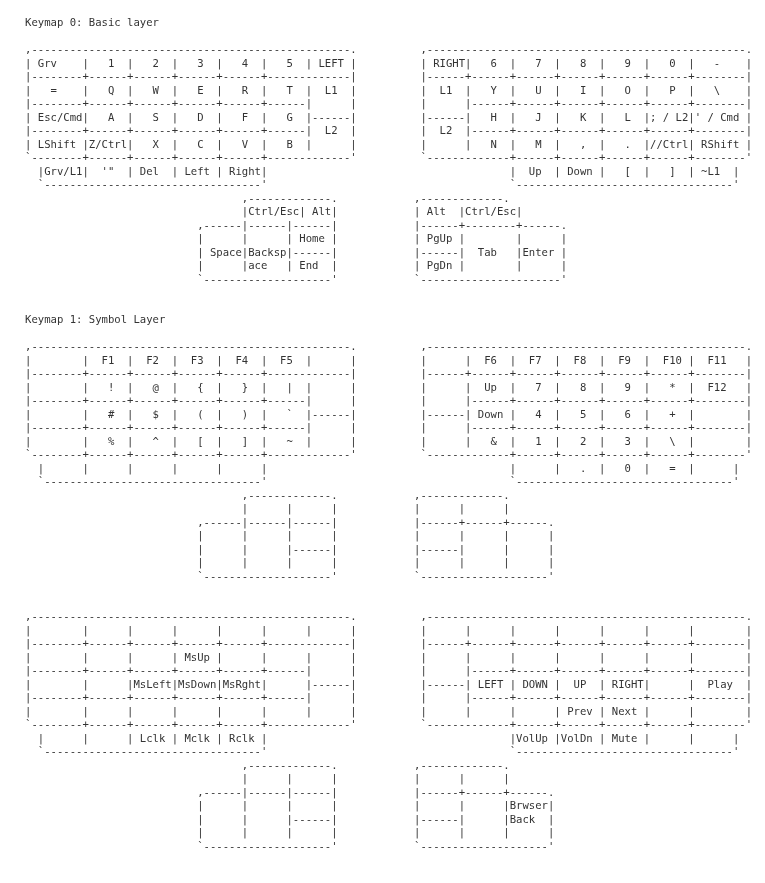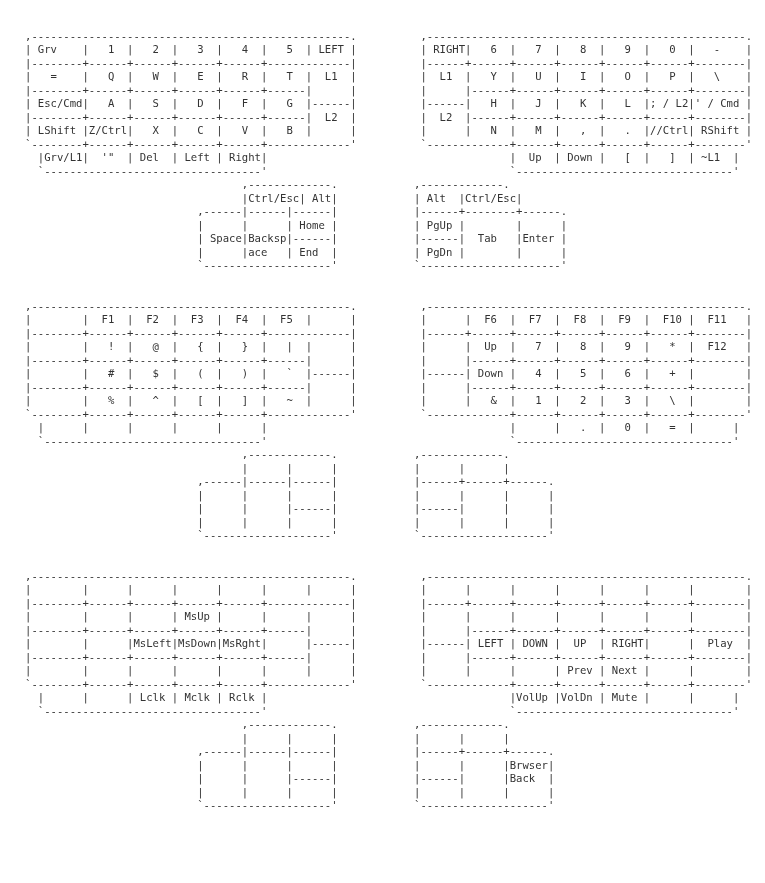--- a/index.html
+++ b/index.html
@@ -38,20 +38,21 @@
     white-space: pre;
     margin: 13.5px 0 0 0;
   }
 </style>
 </head>
 <body>
 
 <div class="doc">
 
   <section class="keymap-section">
+    <div class="keymap-title">Keymap 0: Basic layer</div>
     <pre class="keymap-art">,--------------------------------------------------.          ,--------------------------------------------------.
 | Grv    |   1  |   2  |   3  |   4  |   5  | LEFT |          | RIGHT|   6  |   7  |   8  |   9  |   0  |   -    |
 |--------+------+------+------+------+-------------|          |------+------+------+------+------+------+--------|
 |   =    |   Q  |   W  |   E  |   R  |   T  |  L1  |          |  L1  |   Y  |   U  |   I  |   O  |   P  |   \    |
 |--------+------+------+------+------+------|      |          |      |------+------+------+------+------+--------|
 | Esc/Cmd|   A  |   S  |   D  |   F  |   G  |------|          |------|   H  |   J  |   K  |   L  |; / L2|' / Cmd |
 |--------+------+------+------+------+------|  L2  |          |  L2  |------+------+------+------+------+--------|
 | LShift |Z/Ctrl|   X  |   C  |   V  |   B  |      |          |      |   N  |   M  |   ,  |   .  |//Ctrl| RShift |
 `--------+------+------+------+------+-------------'          `-------------+------+------+------+------+--------'
   |Grv/L1|  '"  | Del  | Left | Right|                                      |  Up  | Down |   [  |   ]  | ~L1  |
@@ -59,20 +60,21 @@
                                   ,-------------.            ,-------------.
                                   |Ctrl/Esc| Alt|            | Alt  |Ctrl/Esc|
                            ,------|------|------|            |------+--------+------.
                            |      |      | Home |            | PgUp |        |      |
                            | Space|Backsp|------|            |------|  Tab   |Enter |
                            |      |ace   | End  |            | PgDn |        |      |
                            `--------------------'            `----------------------'</pre>
   </section>
 
   <section class="keymap-section">
+    <div class="keymap-title">Keymap 1: Symbol Layer</div>
     <pre class="keymap-art">,--------------------------------------------------.          ,--------------------------------------------------.
 |        |  F1  |  F2  |  F3  |  F4  |  F5  |      |          |      |  F6  |  F7  |  F8  |  F9  |  F10 |  F11   |
 |--------+------+------+------+------+-------------|          |------+------+------+------+------+------+--------|
 |        |   !  |   @  |   {  |   }  |   |  |      |          |      |  Up  |   7  |   8  |   9  |   *  |  F12   |
 |--------+------+------+------+------+------|      |          |      |------+------+------+------+------+--------|
 |        |   #  |   $  |   (  |   )  |   `  |------|          |------| Down |   4  |   5  |   6  |   +  |        |
 |--------+------+------+------+------+------|      |          |      |------+------+------+------+------+--------|
 |        |   %  |   ^  |   [  |   ]  |   ~  |      |          |      |   &amp;  |   1  |   2  |   3  |   \  |        |
 `--------+------+------+------+------+-------------'          `-------------+------+------+------+------+--------'
   |      |      |      |      |      |                                      |      |   .  |   0  |   =  |      |

